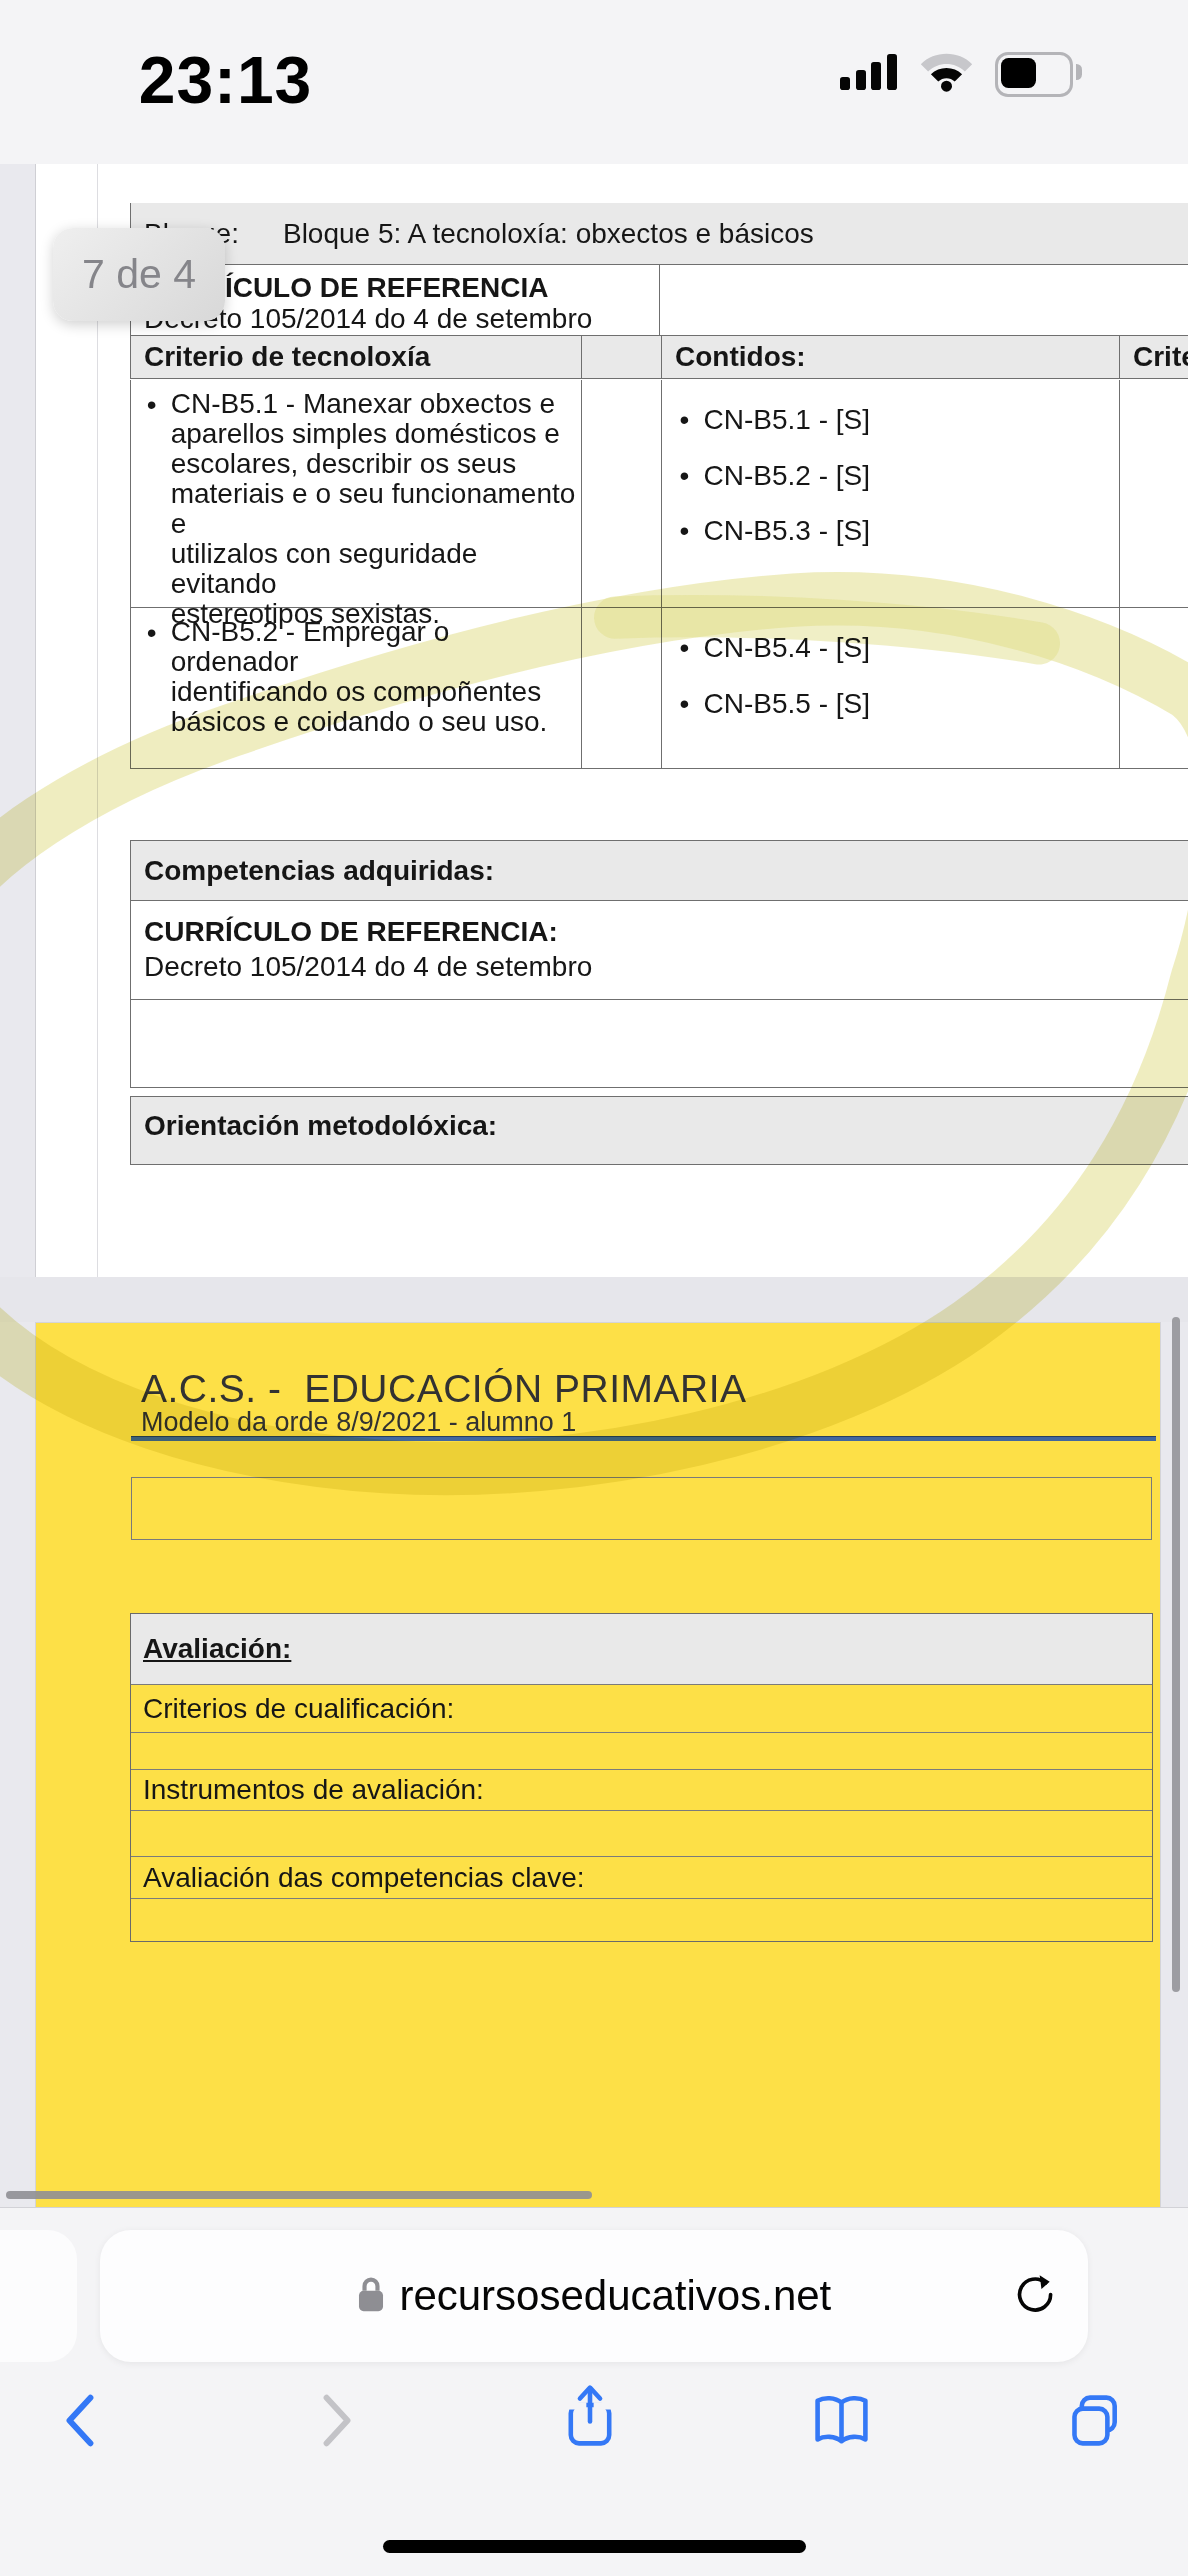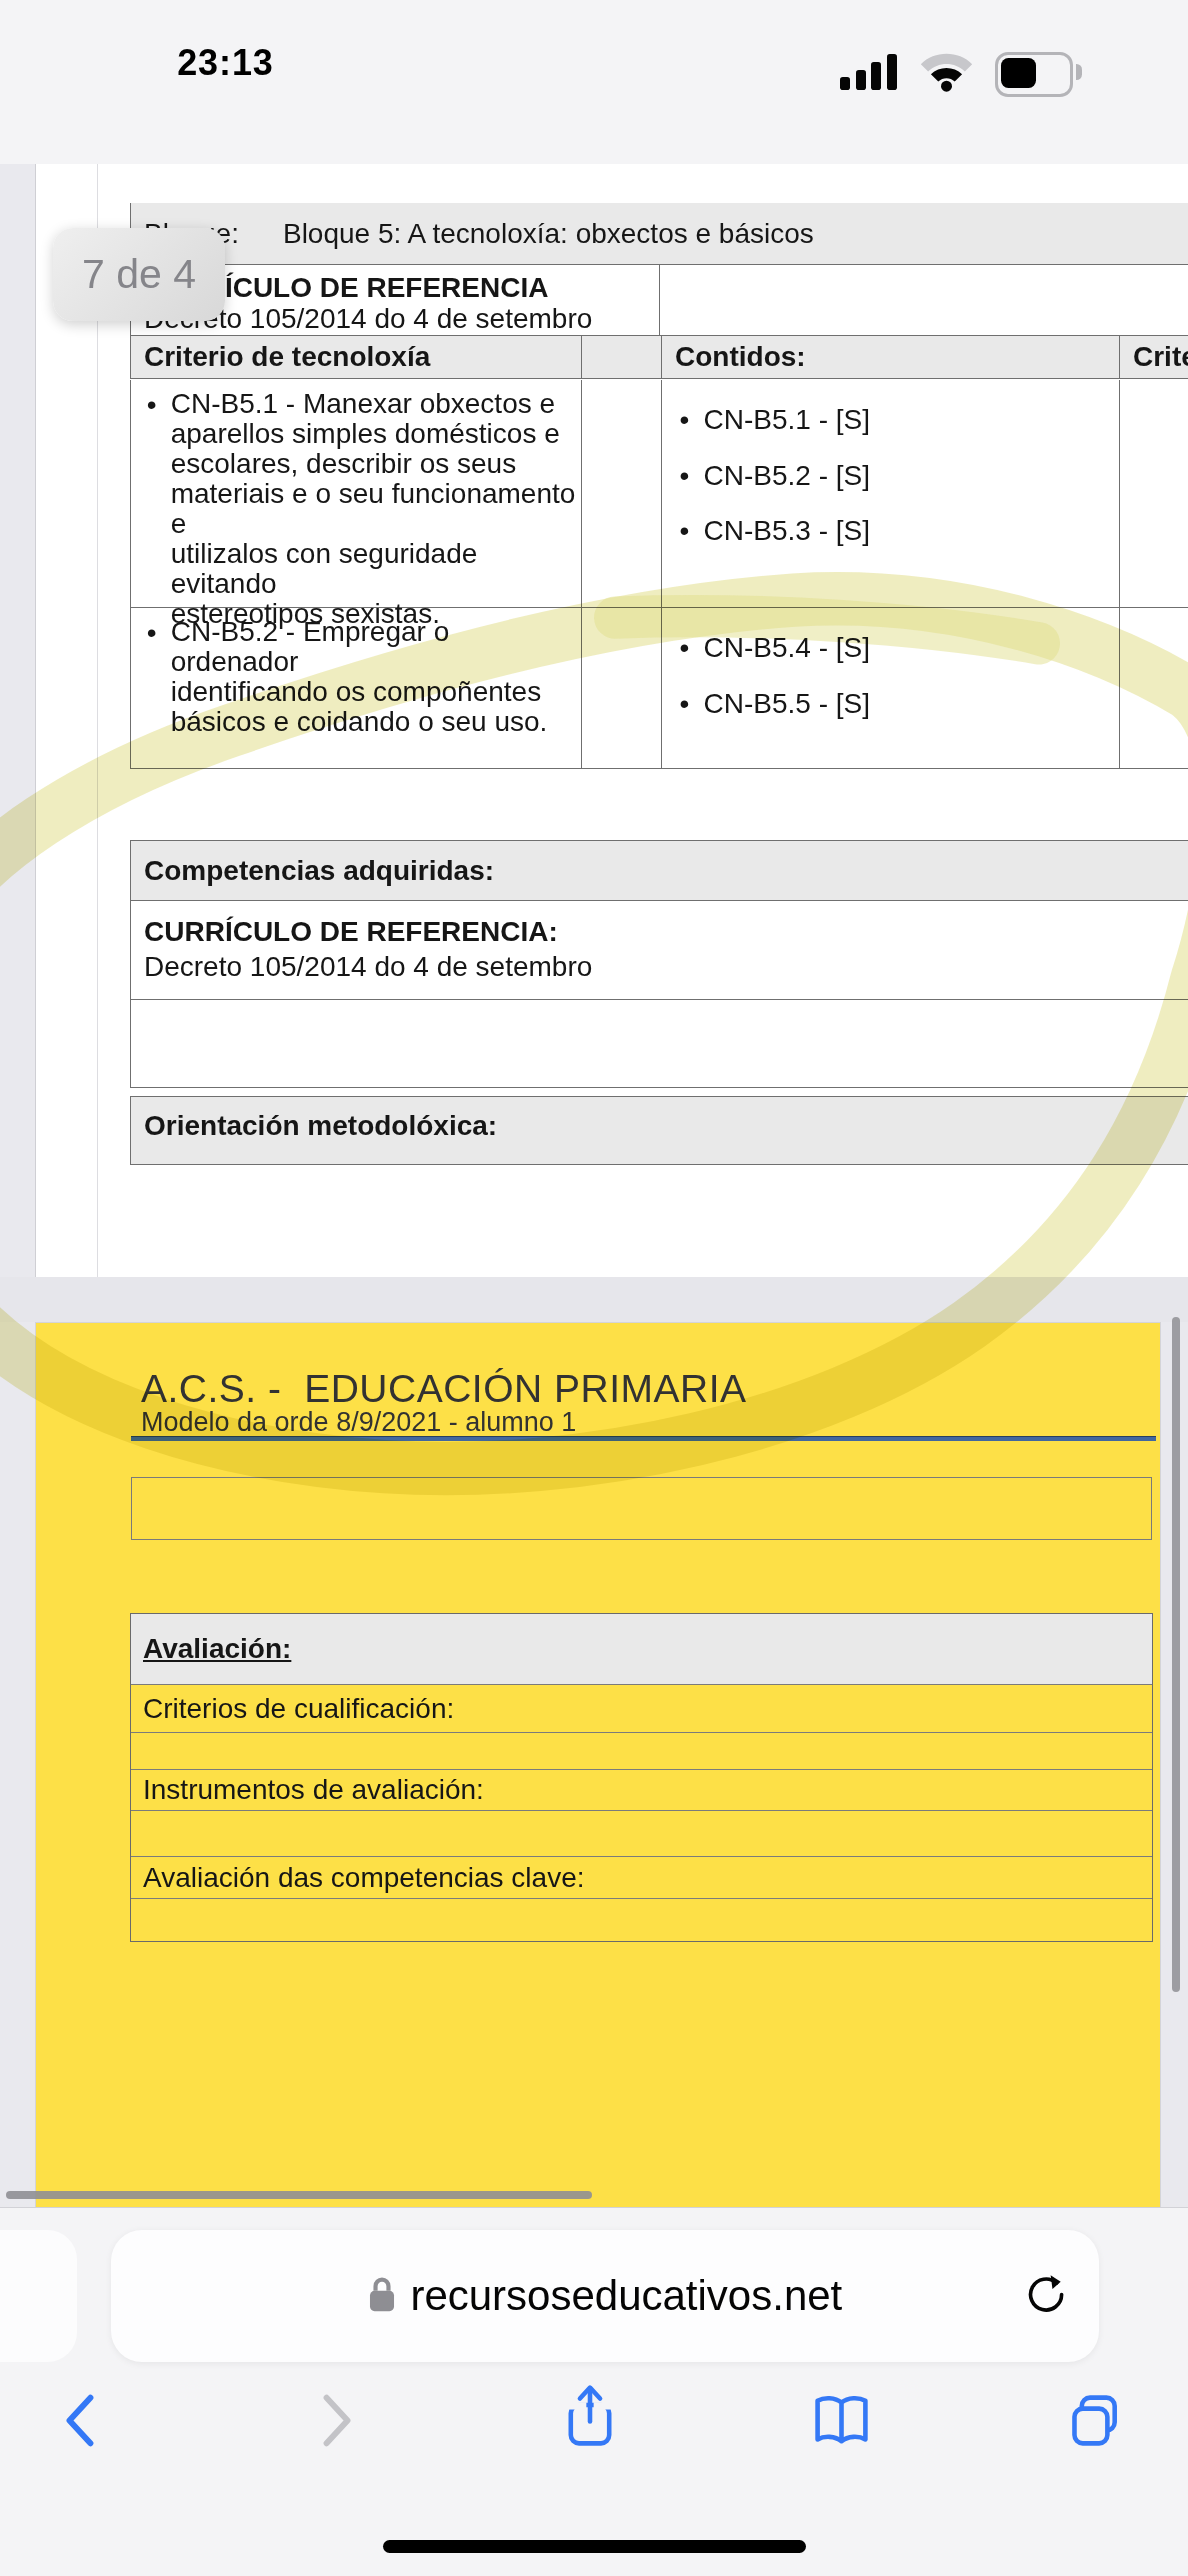--- a/index.html
+++ b/index.html
@@ -4,21 +4,21 @@
 <style>
   html,body{margin:0;padding:0;background:#555;}
   .screen{position:relative;width:1188px;height:2576px;background:#e9e9ee;overflow:hidden;
           font-family:"Liberation Sans",sans-serif;margin:0 auto;}
   .pre{white-space:pre;}
   .preline{white-space:pre-line;}
 
   
   .statusbar{position:absolute;left:0;top:0;width:1188px;height:164px;background:#f4f4f6;z-index:30;}
   .time{position:absolute;left:138px;top:42px;width:175px;text-align:center;
-        font-size:36px;font-weight:700;color:#000;letter-spacing:0.9px;}
+        font-size:66px;font-weight:700;color:#000;letter-spacing:0.9px;}
   .sigbars{position:absolute;left:840px;top:53px;width:61px;height:37px;}
   .sigbars span{position:absolute;bottom:0;width:10px;background:#050505;border-radius:2.8px;}
   .wifi{position:absolute;left:919px;top:51px;}
   .batt{position:absolute;left:995px;top:52px;width:85px;height:41px;}
   .batt .shell{position:absolute;left:0;top:0;width:72px;height:39px;border:3.7px solid #b4b4b8;border-radius:13px;}
   .batt .nub{position:absolute;left:81px;top:12px;width:6.4px;height:15.7px;background:#b4b4b8;border-radius:0 5.5px 5.5px 0;}
   .batt .fill{position:absolute;left:6.4px;top:6.4px;width:35px;height:29.5px;background:#000;border-radius:7.4px;}
 
   
   .page1{position:absolute;left:35px;top:164px;width:1153px;height:1113px;background:#fff;
@@ -77,21 +77,21 @@
   
   .badge{position:absolute;left:53px;top:228px;width:172px;height:93px;border-radius:20px;z-index:10;
          background:linear-gradient(135deg,#efefef,#d8d8d8);box-shadow:0 3.7px 13px rgba(0,0,0,.18);
          display:flex;align-items:center;justify-content:center;font-size:41px;color:#85858a;}
 
   
   .chrome{position:absolute;left:0;top:2207px;width:1188px;height:369px;background:#f4f4f6;
           border-top:0.9px solid #d2d2d7;z-index:20;}
   .stub{position:absolute;left:-37px;top:22px;width:114px;height:132px;border-radius:29.5px;background:#fcfcfd;}
   .urlpill{position:absolute;left:100px;top:22px;width:988px;height:132px;border-radius:31px;background:#fdfdfe;
-           box-shadow:0 1.8px 7.4px rgba(0,0,0,.06);display:flex;align-items:center;justify-content:center;margin-left:11px;}
+           box-shadow:0 1.8px 7.4px rgba(0,0,0,.06);display:flex;align-items:center;justify-content:center;}
   .urlgroup{display:flex;align-items:center;gap:14.7px;}
   .urltext{font-size:42px;color:#050505;}
   .reload{position:absolute;right:31px;top:50%;transform:translateY(-50%);}
   .toolbtn{position:absolute;width:59px;height:59px;display:flex;align-items:center;justify-content:center;}
   .homebar{position:absolute;left:383px;top:2540px;width:423px;height:13px;border-radius:7.4px;background:#000;z-index:25;}
 </style>
 </head>
 <body>
 
 <div class="screen">

